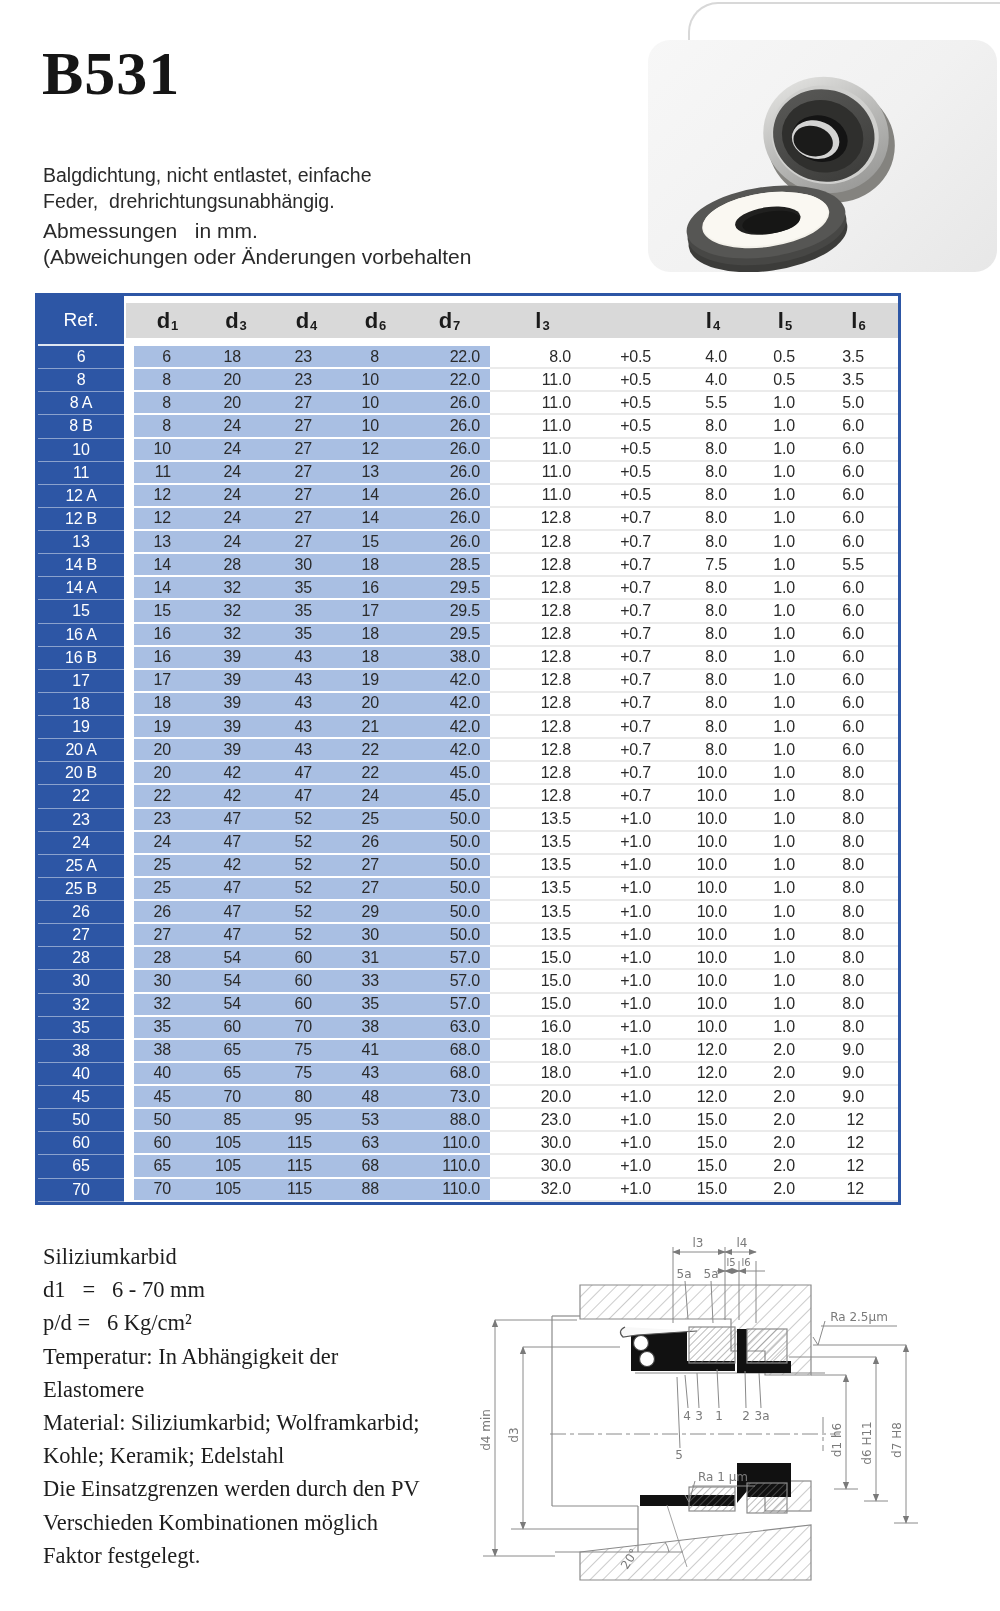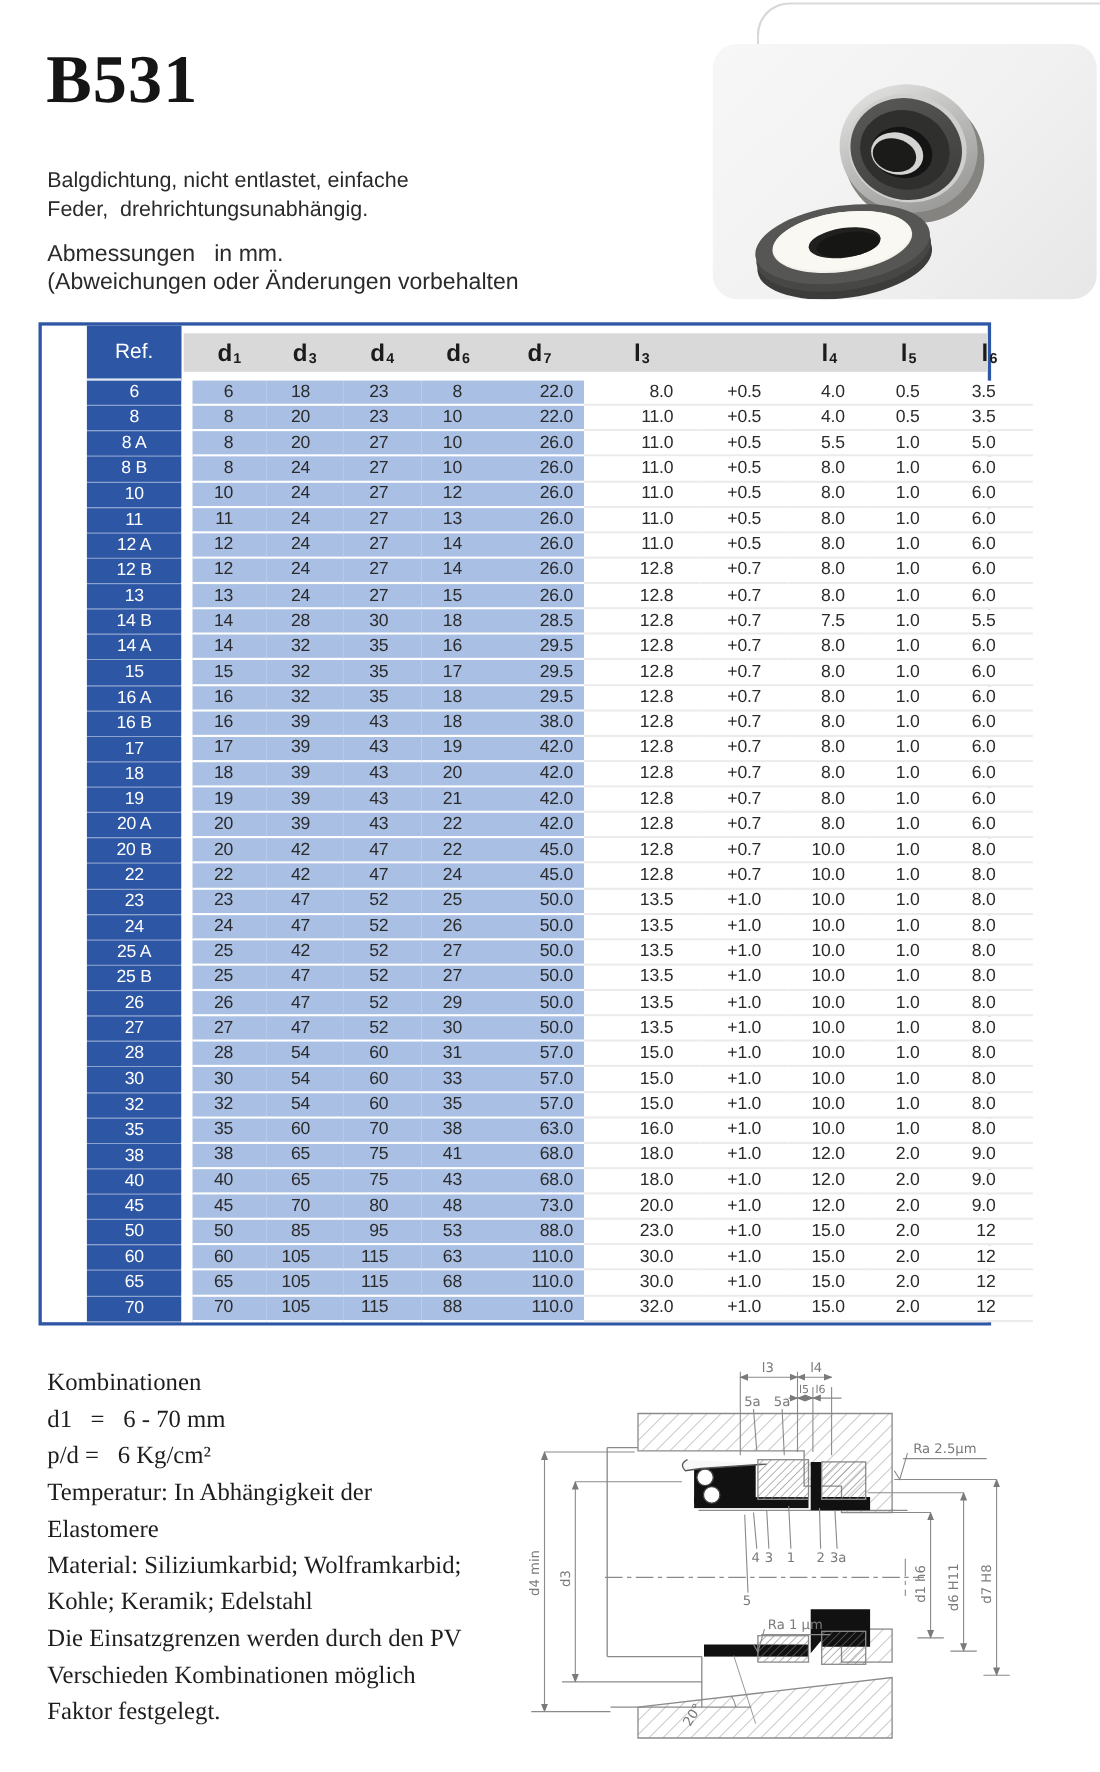--- a/index.html
+++ b/index.html
@@ -6,39 +6,39 @@
   body{
     width:1000px;height:1611px;position:relative;background:#ffffff;
     overflow:hidden;font-family:"Liberation Sans",sans-serif;color:#222;
   }
   
   .page-title{
     position:absolute;left:42px;top:38px;
     font-family:"Liberation Serif",serif;font-weight:700;font-size:62px;
     color:#151515;letter-spacing:1px;
   }
-  .desc-block{position:absolute;left:43px;top:151px;font-size:19.5px;line-height:26px;color:#2a2a2a;}
+  .desc-block{position:absolute;left:43px;top:162px;font-size:19.5px;line-height:26px;color:#2a2a2a;}
   .desc-block div{white-space:pre;}
   .note-block{position:absolute;left:43px;top:218px;font-size:21px;line-height:26px;color:#2a2a2a;}
   .note-block div{white-space:pre;}
   
   .corner-frame{
     position:absolute;left:688px;top:2px;width:360px;height:120px;
     border-top:2px solid #d8d8d8;border-left:2px solid #d8d8d8;
     border-top-left-radius:30px;
   }
   .photo-card{
     position:absolute;left:648px;top:40px;width:349px;height:232px;
     border-radius:22px;
     background:linear-gradient(135deg,#f7f7f7 0%,#f1f1f1 55%,#e7e7e7 100%);
   }
   
   .dim-table{
     position:absolute;left:35px;top:293px;width:866px;box-sizing:border-box;
-    border:3px solid var(--blue);background:#fff;padding-left:41px;
+    border:3px solid var(--blue);background:#fff;
   }
   .thead{position:relative;height:50px;}
   .thead .ref-head{
     position:absolute;left:0;top:0;width:86px;height:100%;
     background:var(--blue);color:#fff;font-size:19px;
     display:flex;align-items:center;justify-content:center;
     border-bottom:2px solid #dfe6f2;box-sizing:border-box;
   }
   .thead .gray-band{
     position:absolute;left:88px;right:0;top:7px;bottom:8px;background:var(--hgray);
@@ -698,21 +698,21 @@
         <div class="cell lcol c6">32.0</div>
         <div class="cell lcol c7">+1.0</div>
         <div class="cell lcol c8">15.0</div>
         <div class="cell lcol c9">2.0</div>
         <div class="cell lcol c10">12</div>
       </div>
     </div>
 </div>
 
 <div class="specs" id="specs">
-    <div class="spec-line">Kombinationen</div>
+    <div class="spec-line">Siliziumkarbid</div>
     <div class="spec-line">d1   =   6 - 70 mm</div>
     <div class="spec-line">p/d =   6 Kg/cm²</div>
     <div class="spec-line">Temperatur: In Abhängigkeit der</div>
     <div class="spec-line">Elastomere</div>
     <div class="spec-line">Material: Siliziumkarbid; Wolframkarbid;</div>
     <div class="spec-line">Kohle; Keramik; Edelstahl</div>
     <div class="spec-line">Die Einsatzgrenzen werden durch den PV</div>
     <div class="spec-line">Verschieden Kombinationen möglich</div>
     <div class="spec-line">Faktor festgelegt.</div>
   </div>

